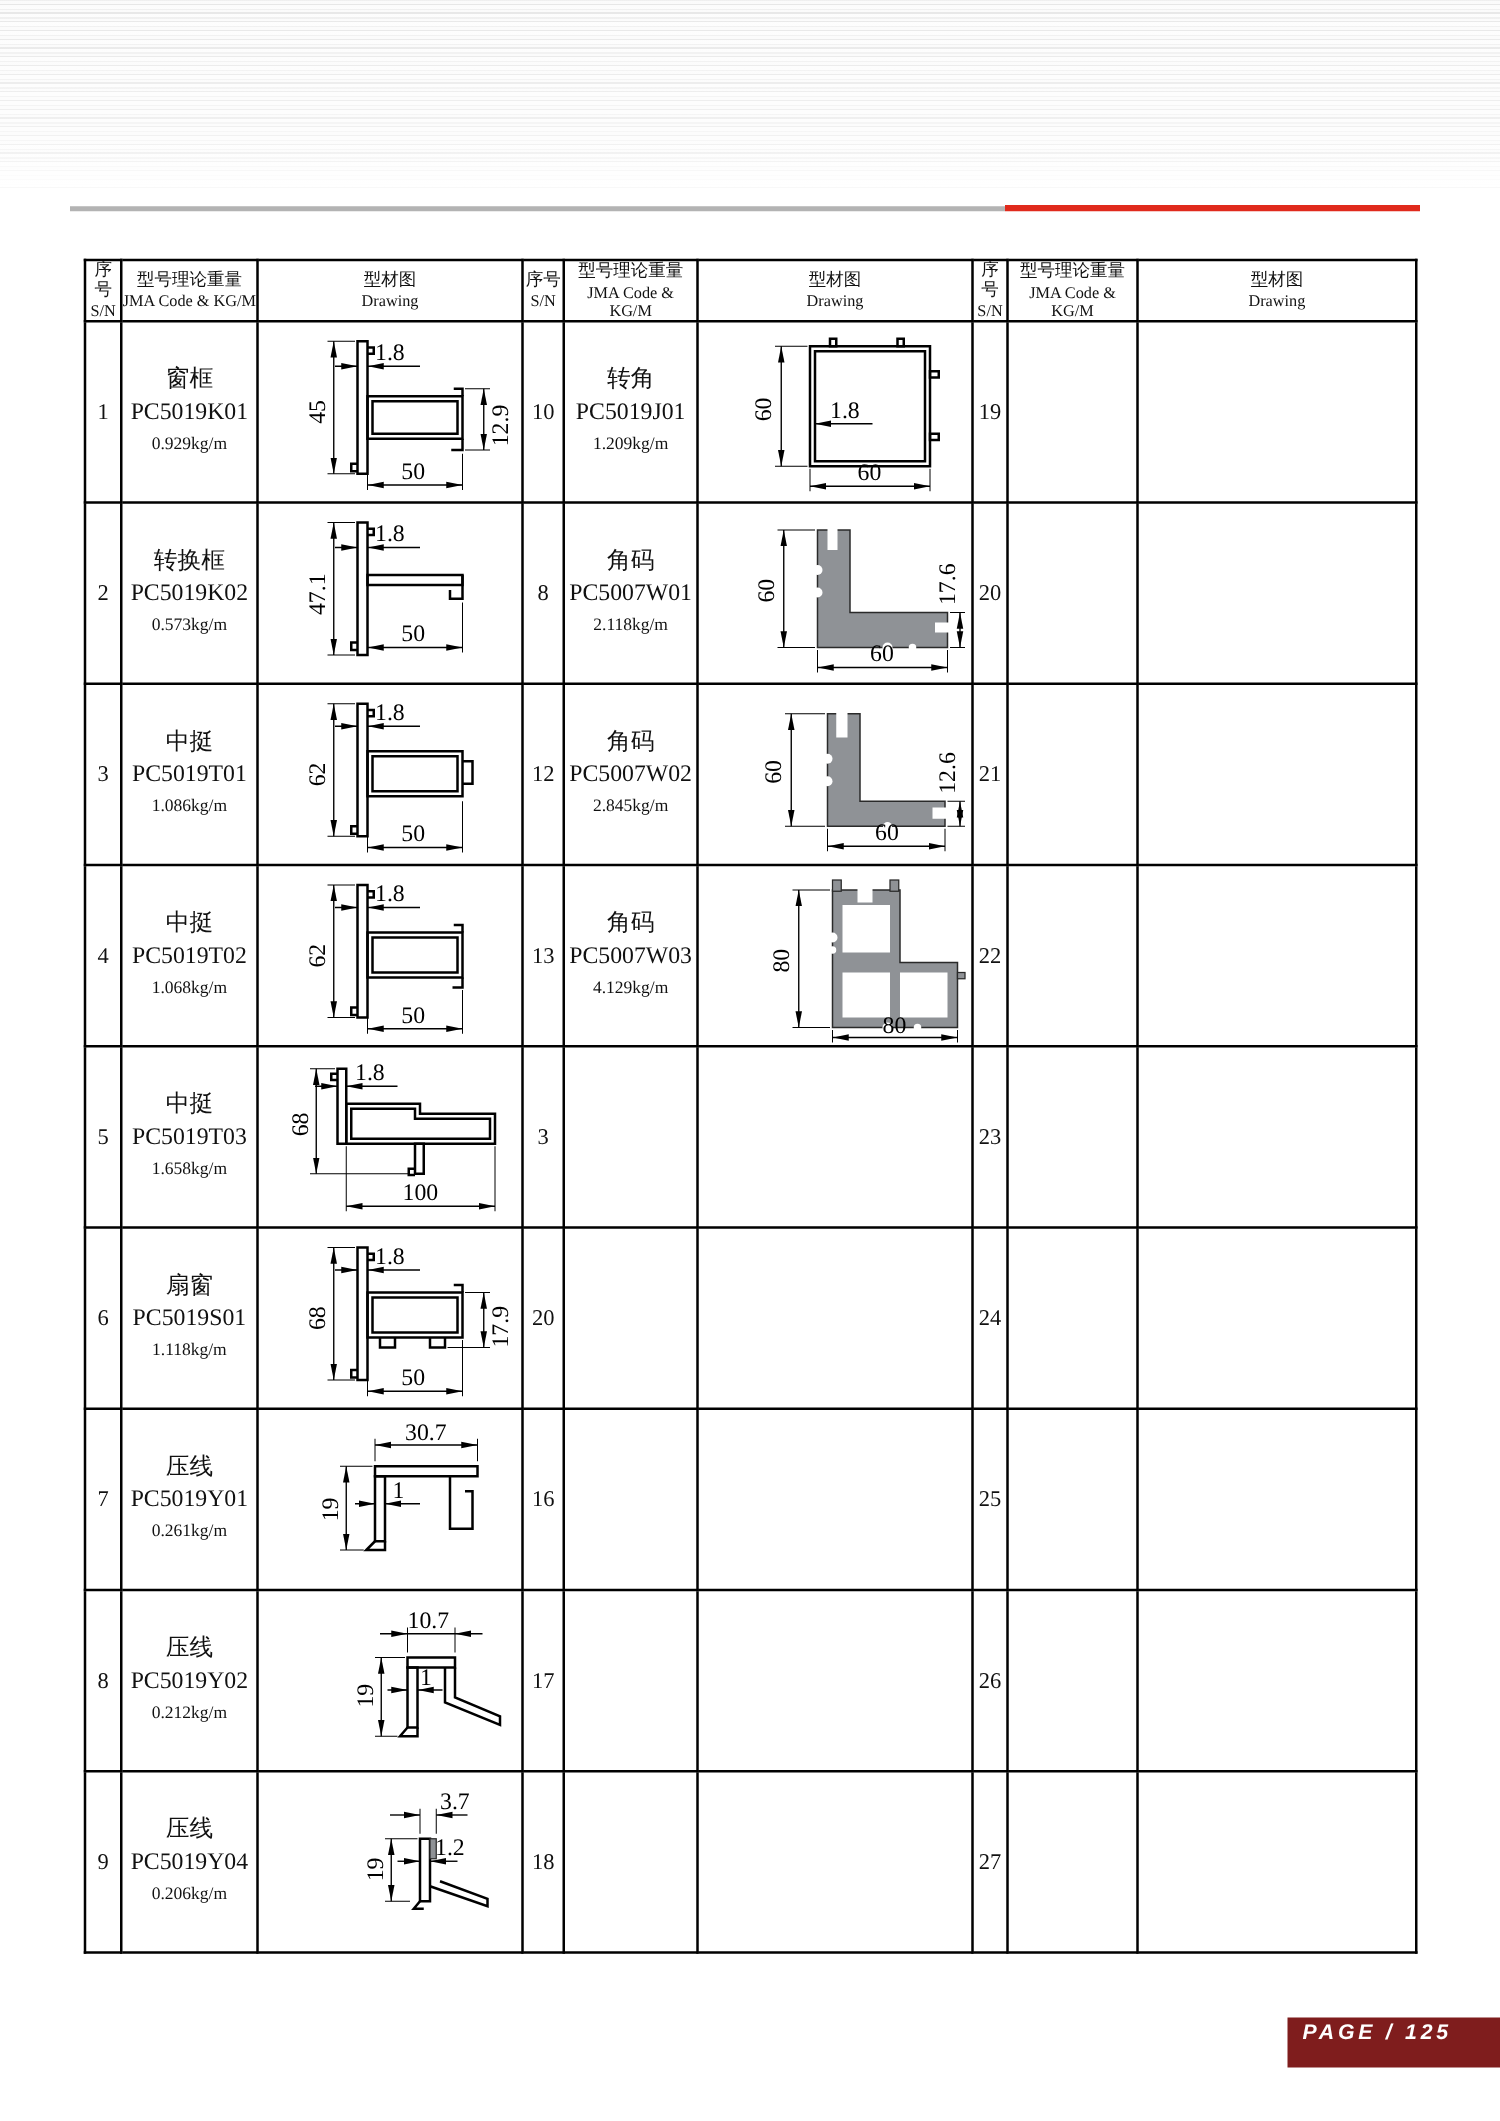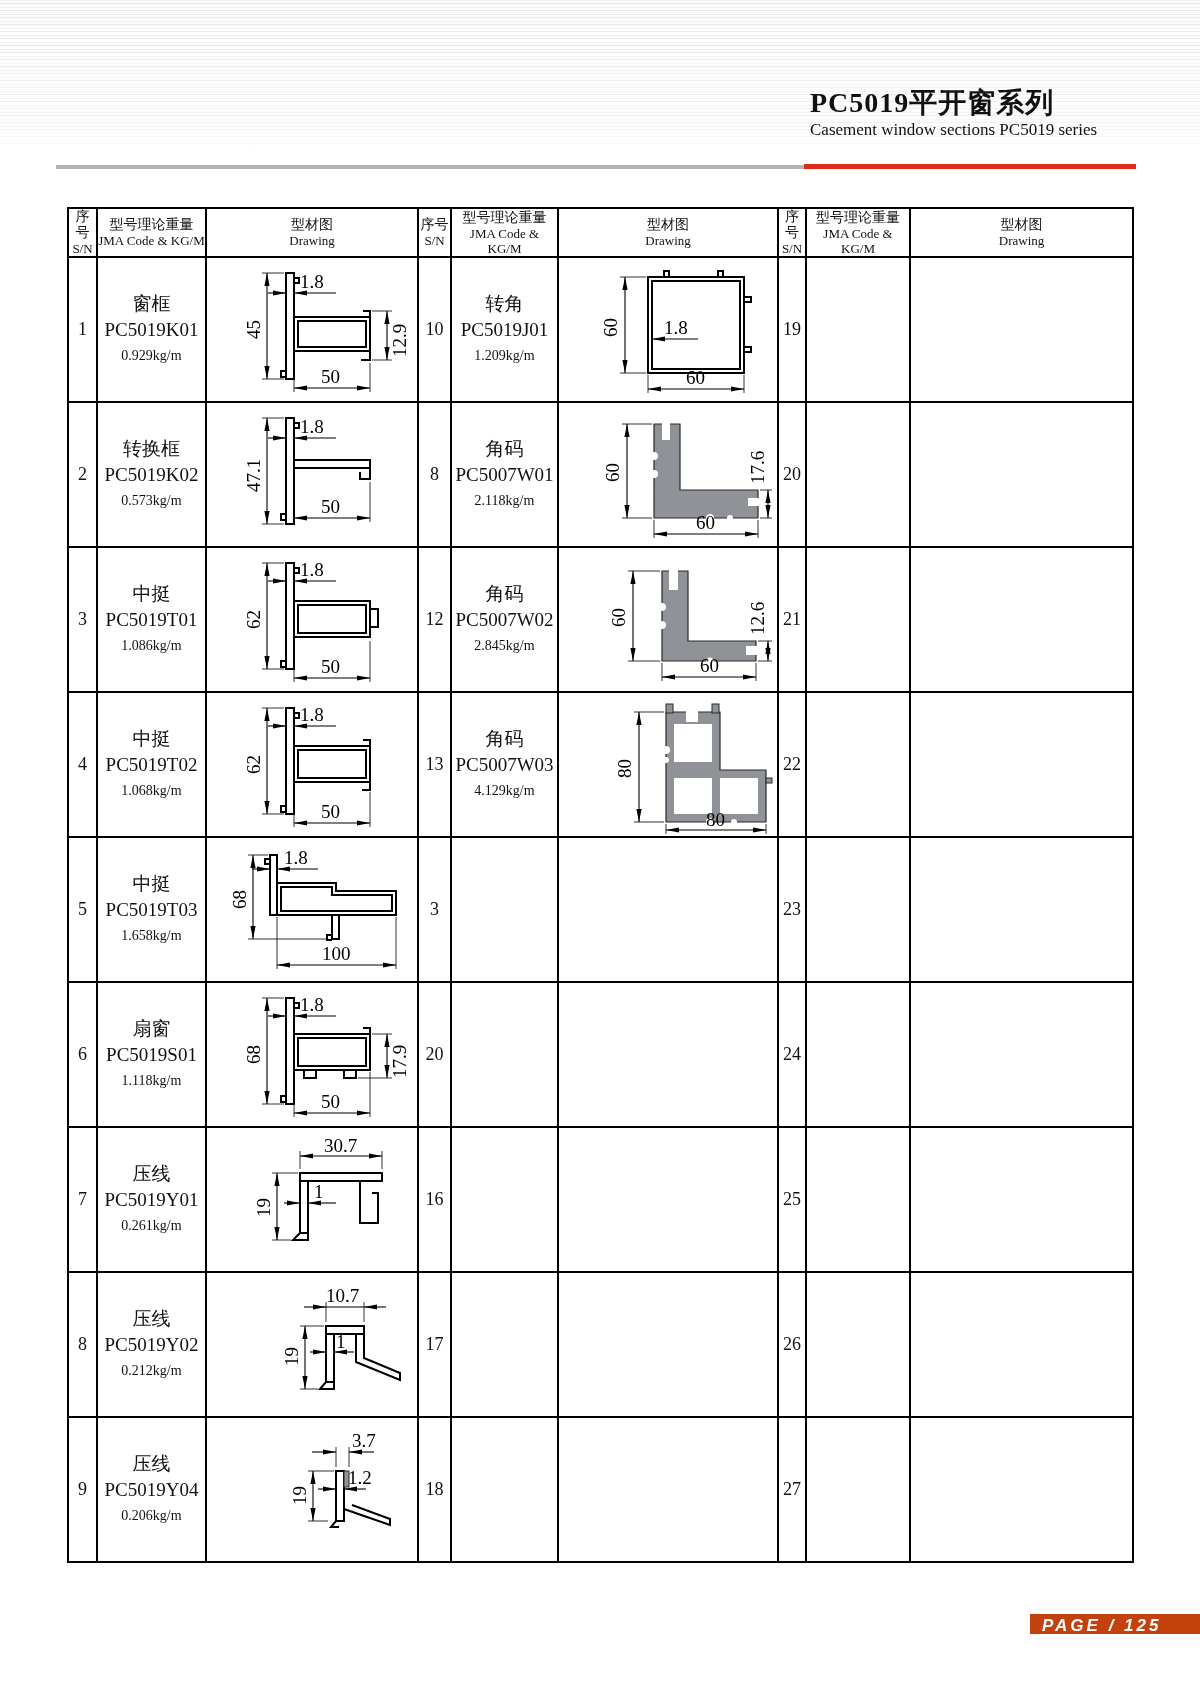--- a/index.html
+++ b/index.html
@@ -32,43 +32,39 @@
   .pf{fill:#8f9296;stroke:#2a2a2a;stroke-width:1.2;}
   .gt{fill:#8f9296;stroke:#2a2a2a;stroke-width:1;}
   .d{stroke:#000;stroke-width:1.1;fill:none;}
   .de{stroke:#000;stroke-width:0.8;fill:none;}
   .dt{font-family:"Liberation Serif","DejaVu Serif",serif;font-size:19px;fill:#000;}
   .w{fill:#fff;stroke:none;}
   
   .notes{position:absolute;left:70px;top:1596px;width:950px;text-align:center;}
   .note-zh{font-family:"Liberation Sans","DejaVu Sans",sans-serif;font-weight:700;font-size:20px;letter-spacing:1px;}
   .note-en{font-size:19px;margin-top:6px;}
-  .badge{position:absolute;left:1030px;top:1614px;width:158px;height:20px;background:#c2410c;
+  .badge{position:absolute;left:1030px;top:1614px;width:158px;height:40px;background:#7f1d1d;
          color:#fff;font-family:"Liberation Sans","DejaVu Sans",sans-serif;font-style:italic;font-weight:700;
          font-size:17px;line-height:24px;letter-spacing:3px;padding-left:12px;}
 </style>
 </head>
 <body>
 
 <div class="page">
 
   <svg width="0" height="0" style="position:absolute" aria-hidden="true">
     <defs>
       <marker id="arr" viewBox="0 0 12 6" markerWidth="13" markerHeight="7" refX="12" refY="3" orient="auto-start-reverse" markerUnits="userSpaceOnUse">
         <path d="M0,0.6 L12,3 L0,5.4 Z" fill="#000"></path>
       </marker>
     </defs>
   </svg>
 
   <div class="topband"></div>
 
-  <div class="titleblock">
-    <div class="t-zh">PC5019平开窗系列</div>
-    <div class="t-en">Casement window sections PC5019 series</div>
-  </div>
   <div class="rule-gray"></div>
   <div class="rule-red"></div>
 
   <table class="sheet">
     <colgroup>
       <col style="width:29px">
         <col style="width:109px">
         <col style="width:212px">
       <col style="width:33px">
         <col style="width:107px">

